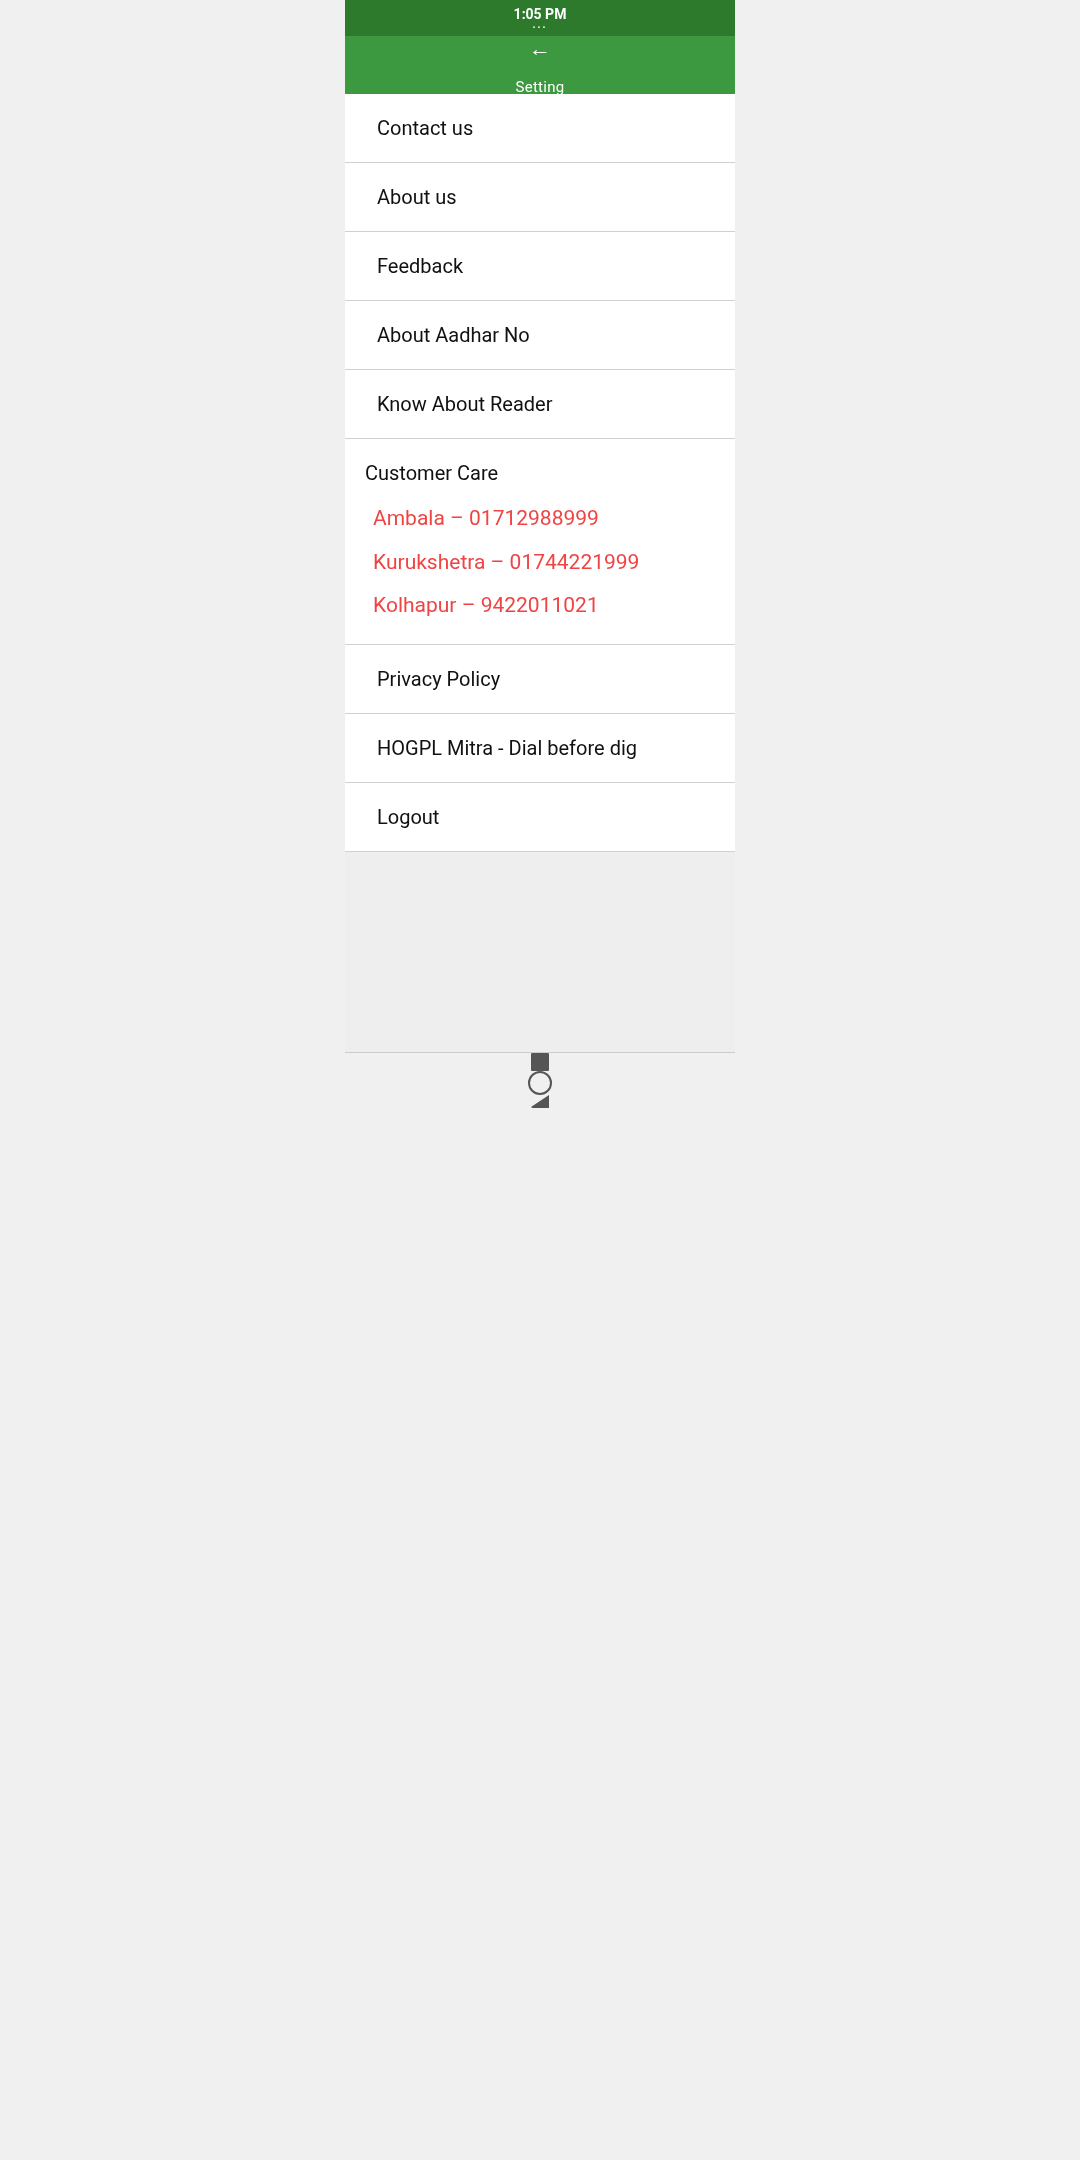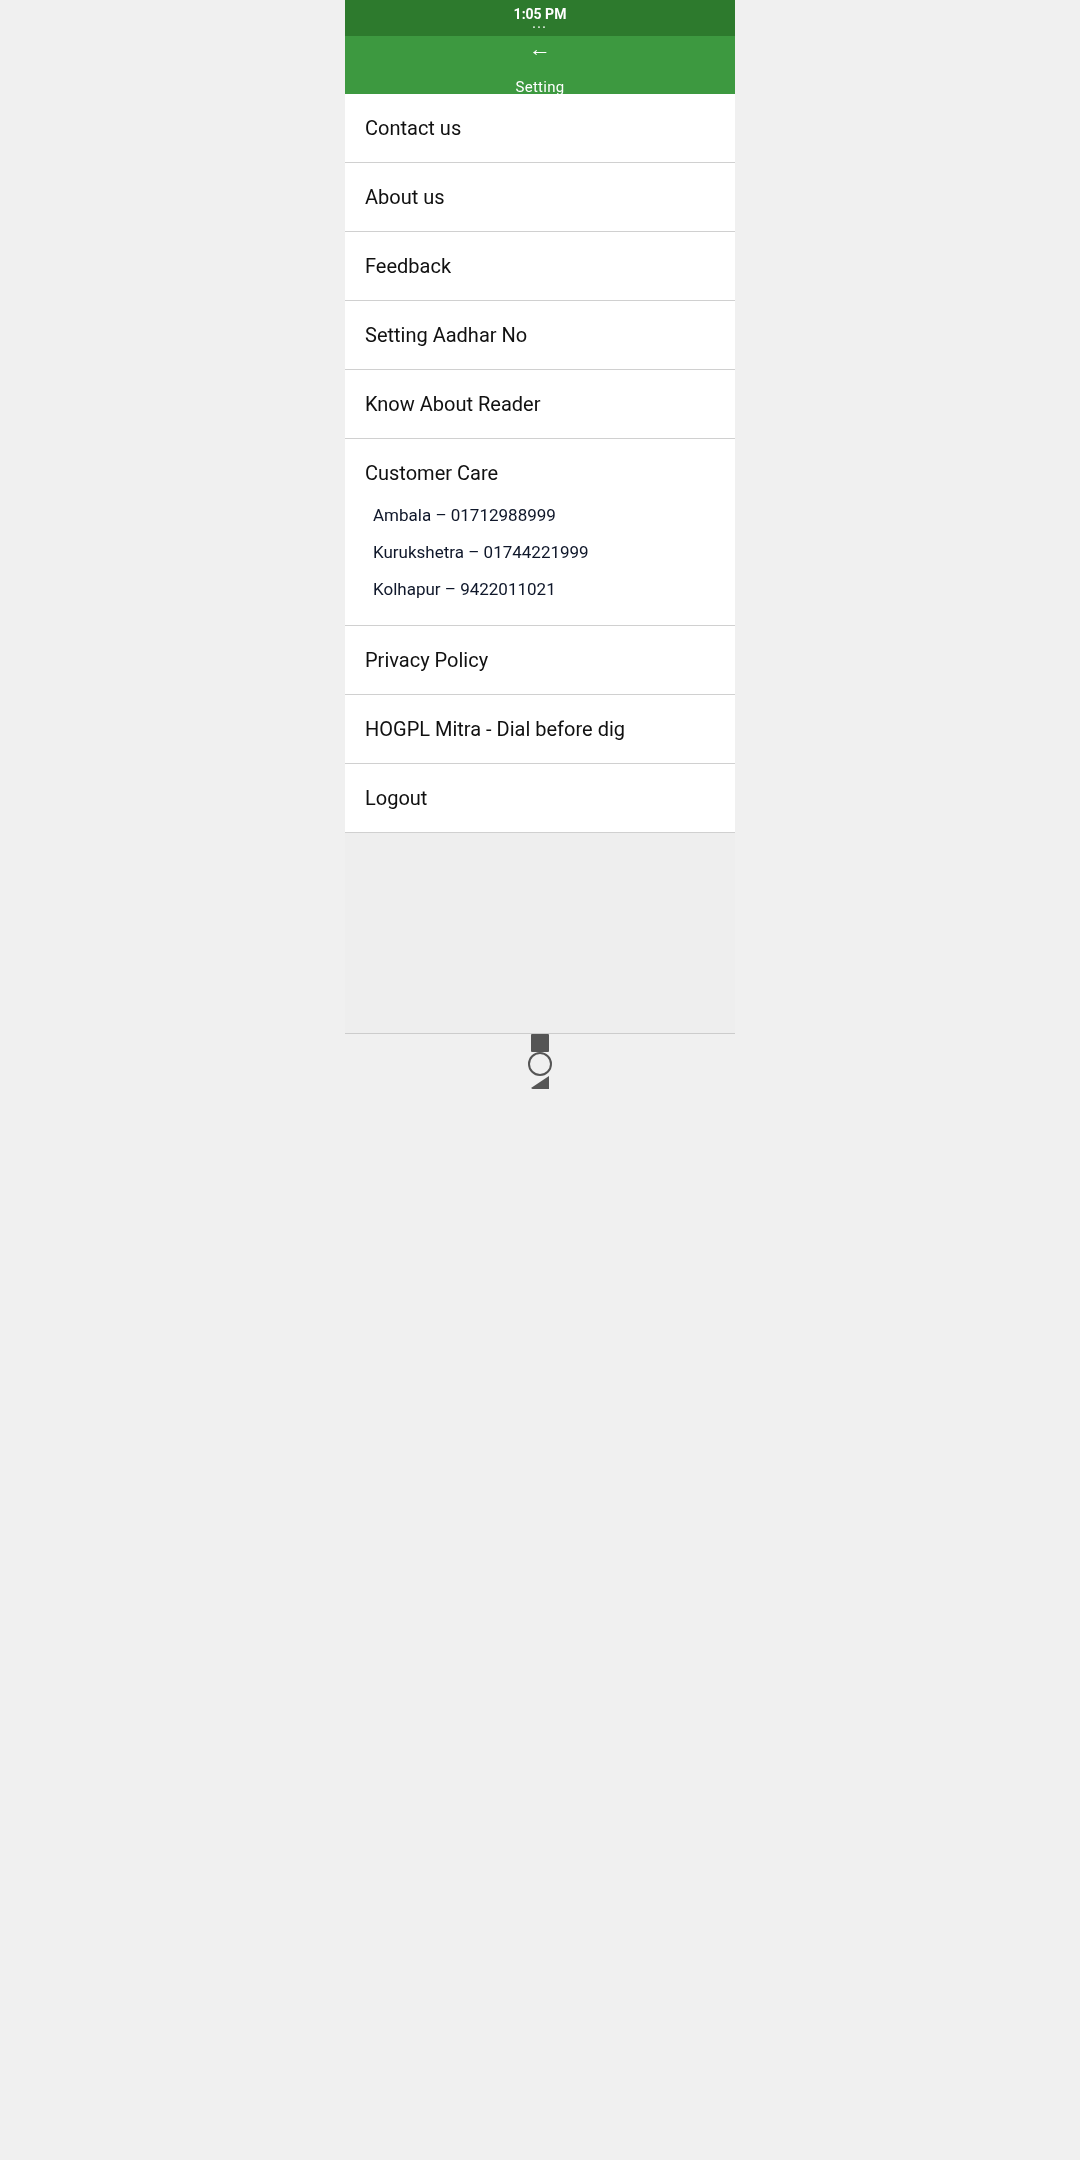--- a/index.html
+++ b/index.html
@@ -70,21 +70,21 @@
       letter-spacing: 0.3px;
     }
 
     
     .content {
       flex: 1;
       background: #ffffff;
     }
 
     .menu-item {
-      padding: 22px 20px;
+      padding: 22px 32px;
       border-bottom: 1px solid #d0d0d0;
       cursor: pointer;
       background: white;
     }
 
     .menu-item-text {
       font-size: 20px;
       color: #111111;
       font-weight: 400;
     }
@@ -96,22 +96,22 @@
     }
 
     .customer-care-title {
       font-size: 20px;
       color: #111111;
       font-weight: 400;
       margin-bottom: 12px;
     }
 
     .customer-care-sub {
-      font-size: 17px;
-      color: #0f172a;
+      font-size: 21px;
+      color: #ef4444;
       padding: 5px 8px;
       line-height: 1.6;
     }
 
     
     .bottom-fill {
       flex: 1;
       background: #eeeeee;
       min-height: 200px;
     }
@@ -185,21 +185,21 @@
 
   <div class="menu-item">
     <span class="menu-item-text">About us</span>
   </div>
 
   <div class="menu-item">
     <span class="menu-item-text">Feedback</span>
   </div>
 
   <div class="menu-item">
-    <span class="menu-item-text">Setting Aadhar No</span>
+    <span class="menu-item-text">About Aadhar No</span>
   </div>
 
   <div class="menu-item">
     <span class="menu-item-text">Know About Reader</span>
   </div>
 
   <div class="customer-care-item">
     <div class="customer-care-title">Customer Care</div>
     <div class="customer-care-sub">Ambala – 01712988999</div>
     <div class="customer-care-sub">Kurukshetra – 01744221999</div>

